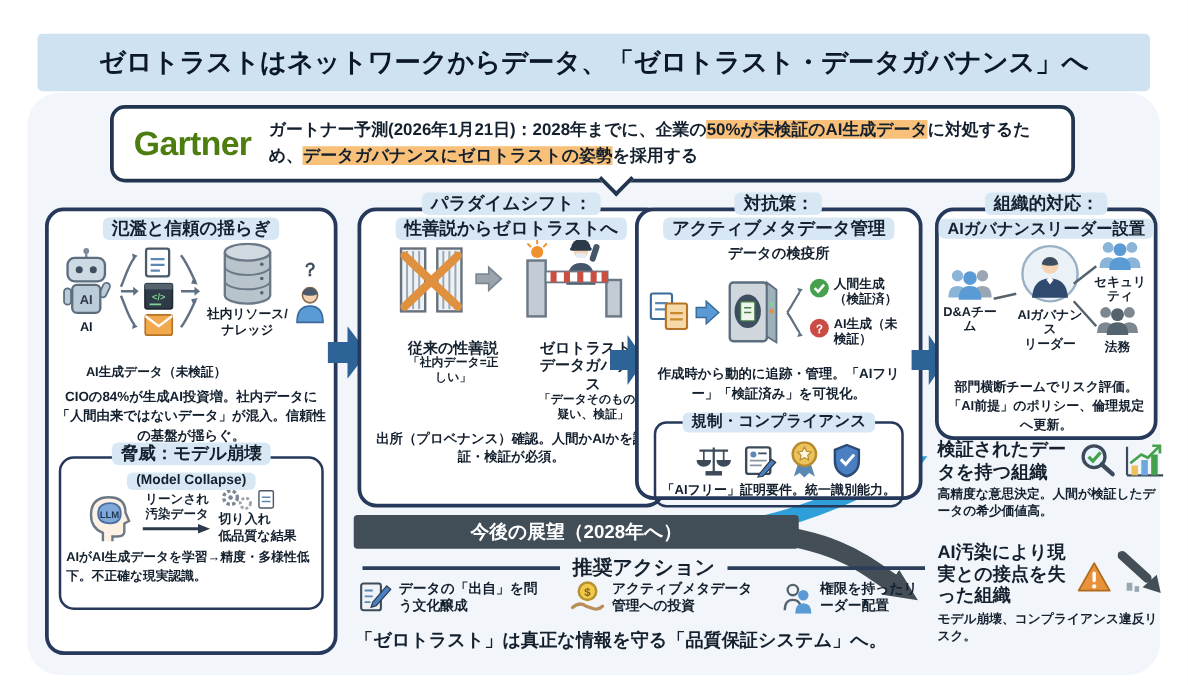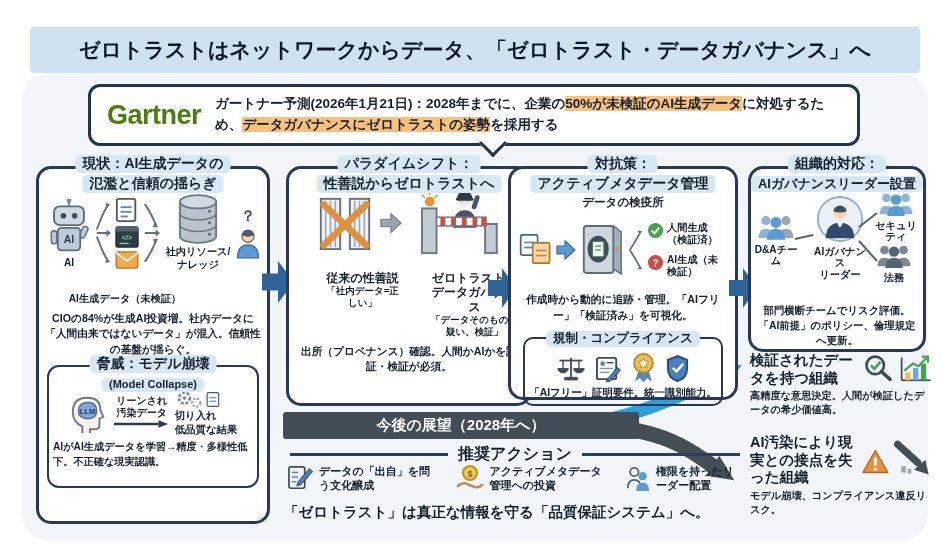--- a/index.html
+++ b/index.html
@@ -77,21 +77,21 @@
   <div class="gartner">
     <span class="glogo">Gartner</span>
     <div class="gtext">
       <span>ガートナー予測(2026年1月21日)：2028年までに、企業の</span><span class="hl">50%が未検証のAI生成データ</span><span>に対処するため、</span><span class="hl">データガバナンスにゼロトラストの姿勢</span><span>を採用する</span>
     </div>
     <div class="gtail"></div>
   </div>
 
   <div class="box" style="left:36px;top:166px;width:234px;height:358px;">
     <div class="pill">
-      <div>現状：AI生成データの</div><br>
+      <br>
       <div>氾濫と信頼の揺らぎ</div>
     </div>
     <div class="c1-row">
       <div class="icol">
         <svg width="44" height="58" viewBox="0 0 46 62">
           <line x1="23" y1="4" x2="23" y2="10" stroke="#7b8b9a" stroke-width="2"></line>
             <circle cx="23" cy="4" r="2.5" fill="#7b8b9a"></circle>
           <rect x="7" y="10" width="32" height="20" rx="6" fill="#cdd9e3" stroke="#5c6d7e" stroke-width="2"></rect>
           <circle cx="17" cy="20" r="3" fill="#3d4e60"></circle>
             <circle cx="29" cy="20" r="3" fill="#3d4e60"></circle>

